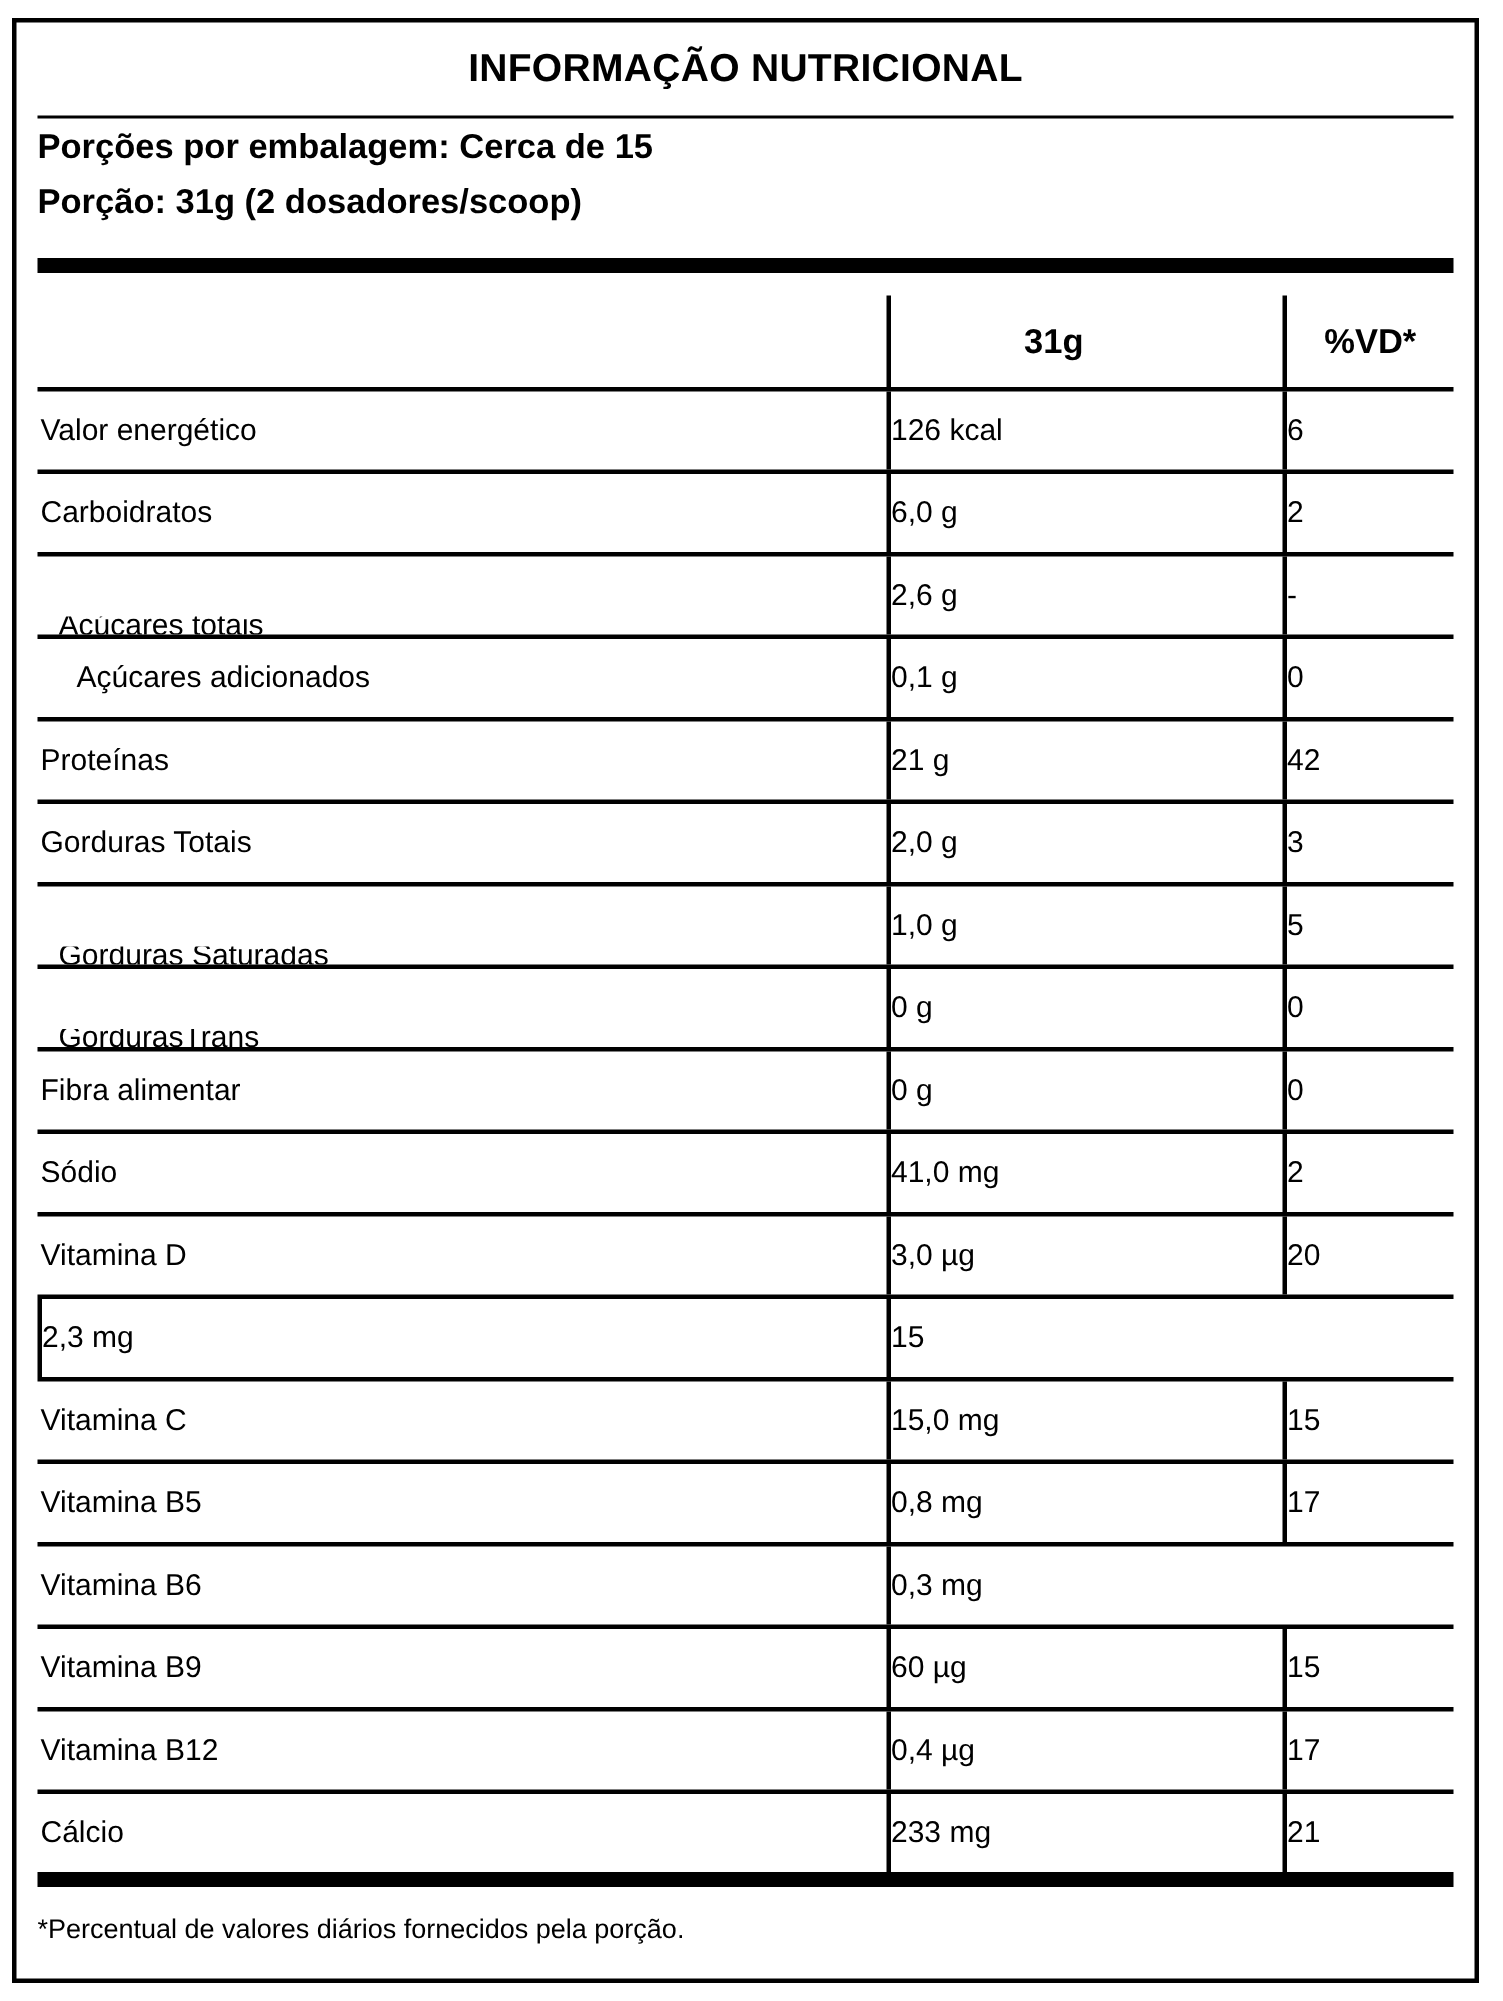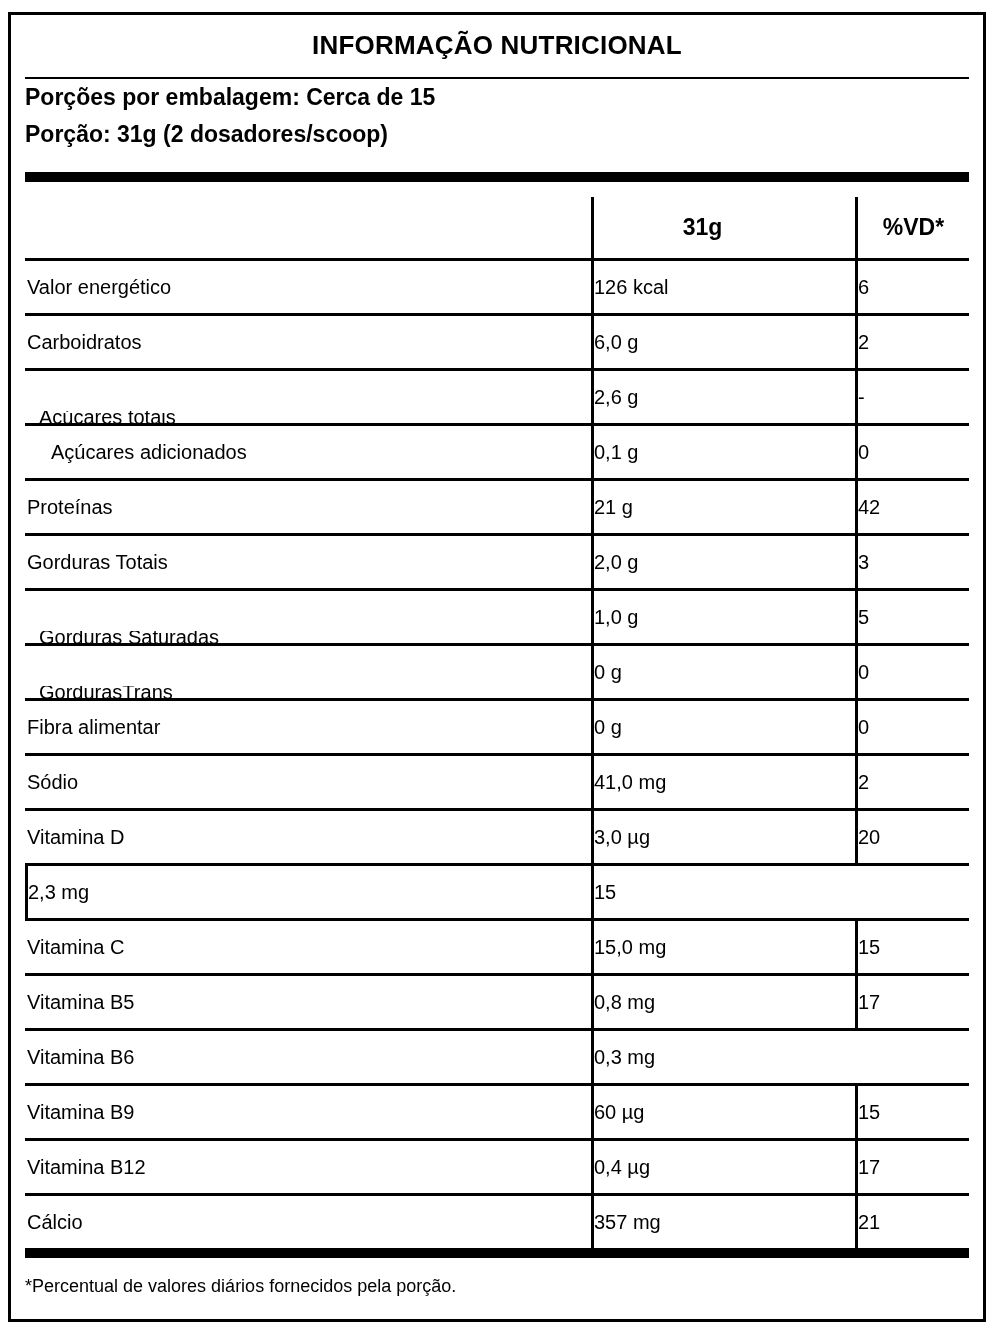--- a/index.html
+++ b/index.html
@@ -184,21 +184,21 @@
           <div class="cell amount">60 µg</div>
           <div class="cell dv">15</div>
         </div>
         <div class="trow">
           <div class="cell label">Vitamina B12</div>
           <div class="cell amount">0,4 µg</div>
           <div class="cell dv">17</div>
         </div>
         <div class="trow">
           <div class="cell label">Cálcio</div>
-          <div class="cell amount">357 mg</div>
+          <div class="cell amount">233 mg</div>
           <div class="cell dv">21</div>
         </div>
       </div>
   </div>
 
   <div class="thick-bar"></div>
 
   <div class="footer-note">*Percentual de valores diários fornecidos pela porção.</div>
 
 </div>

